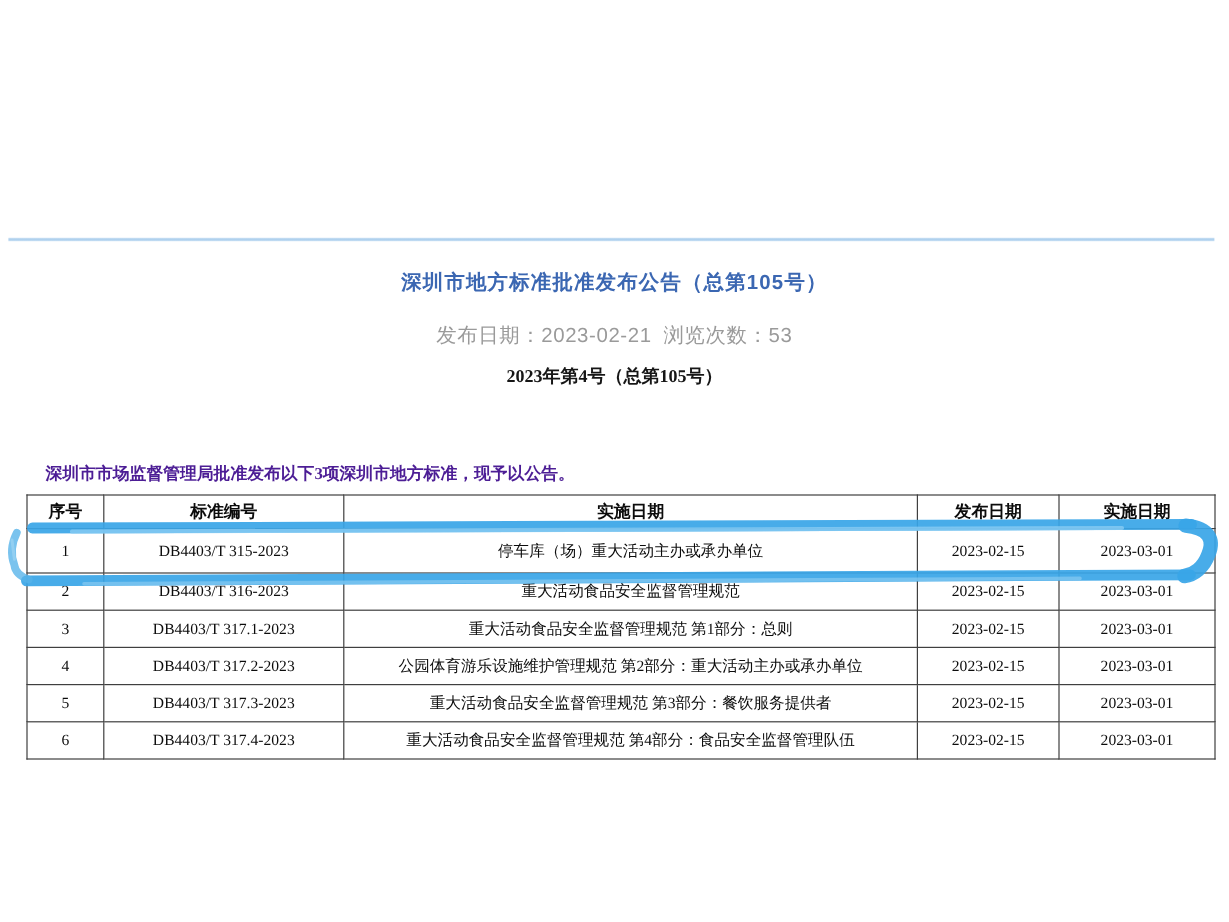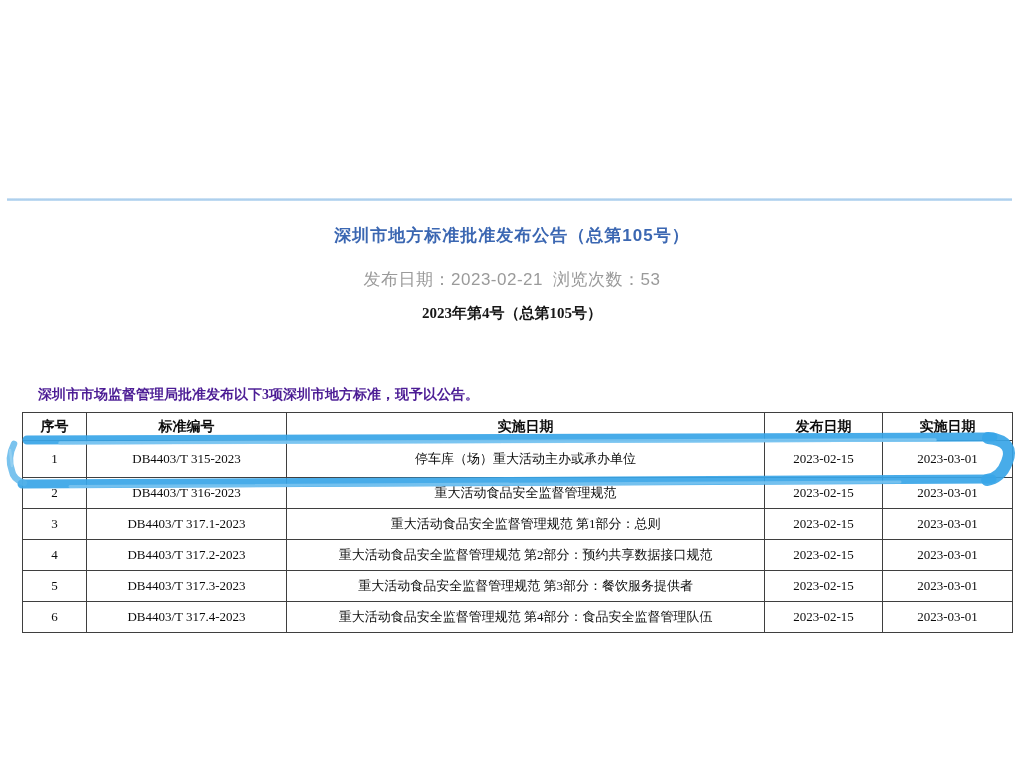--- a/index.html
+++ b/index.html
@@ -97,21 +97,21 @@
       <tr>
         <td>3</td>
         <td>DB4403/T 317.1-2023</td>
         <td>重大活动食品安全监督管理规范 第1部分：总则</td>
         <td>2023-02-15</td>
         <td>2023-03-01</td>
       </tr>
       <tr>
         <td>4</td>
         <td>DB4403/T 317.2-2023</td>
-        <td>重大活动食品安全监督管理规范 第2部分：预约共享数据接口规范</td>
+        <td>公园体育游乐设施维护管理规范 第2部分：重大活动主办或承办单位</td>
         <td>2023-02-15</td>
         <td>2023-03-01</td>
       </tr>
       <tr>
         <td>5</td>
         <td>DB4403/T 317.3-2023</td>
         <td>重大活动食品安全监督管理规范 第3部分：餐饮服务提供者</td>
         <td>2023-02-15</td>
         <td>2023-03-01</td>
       </tr>

